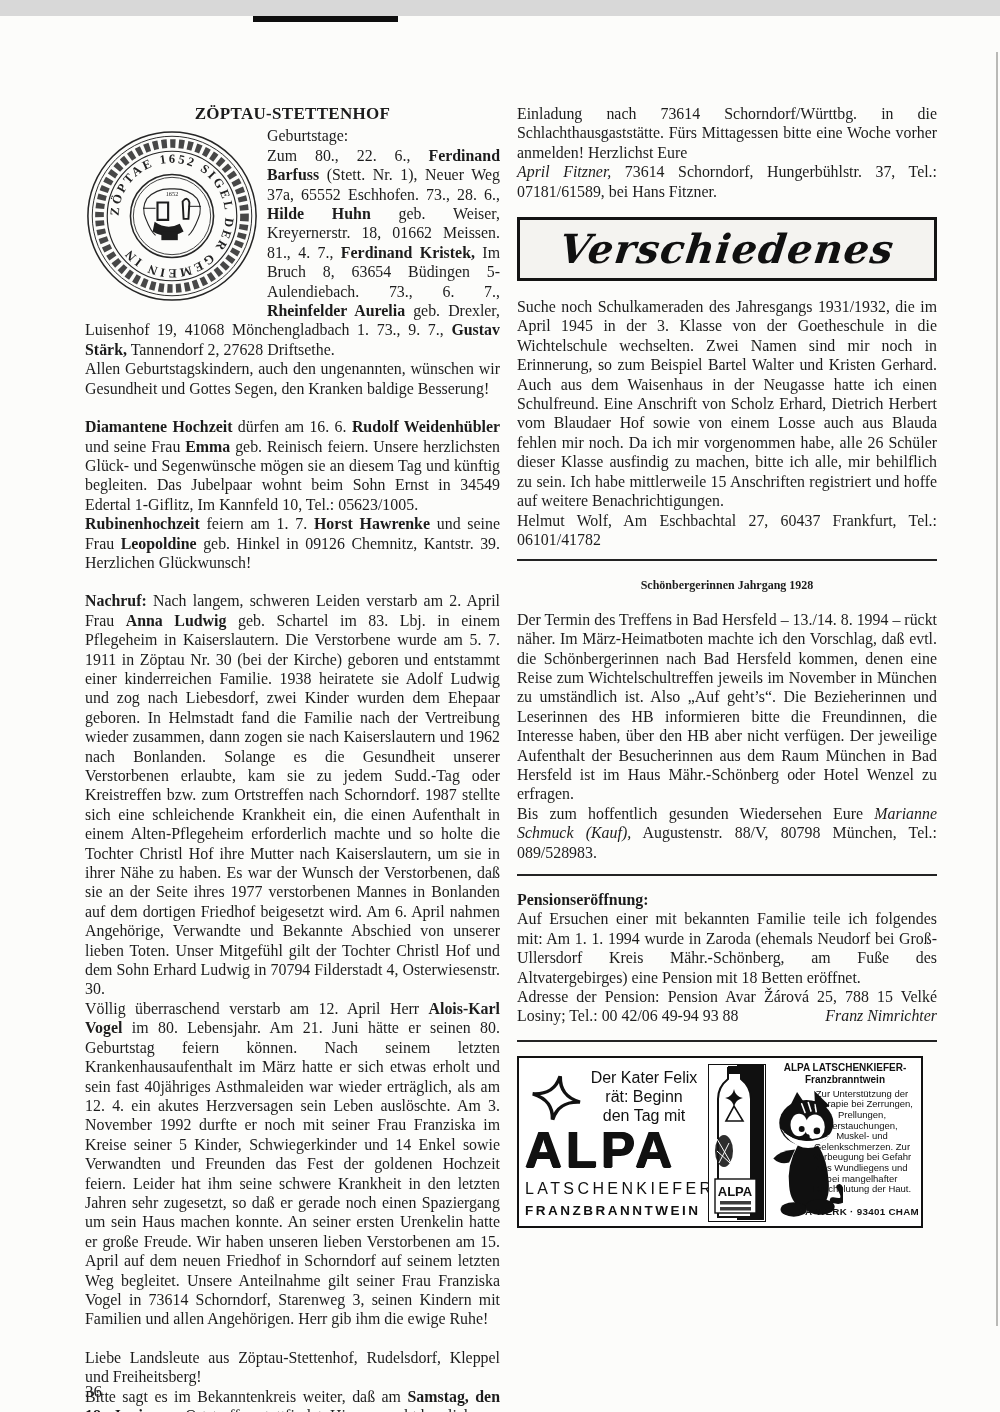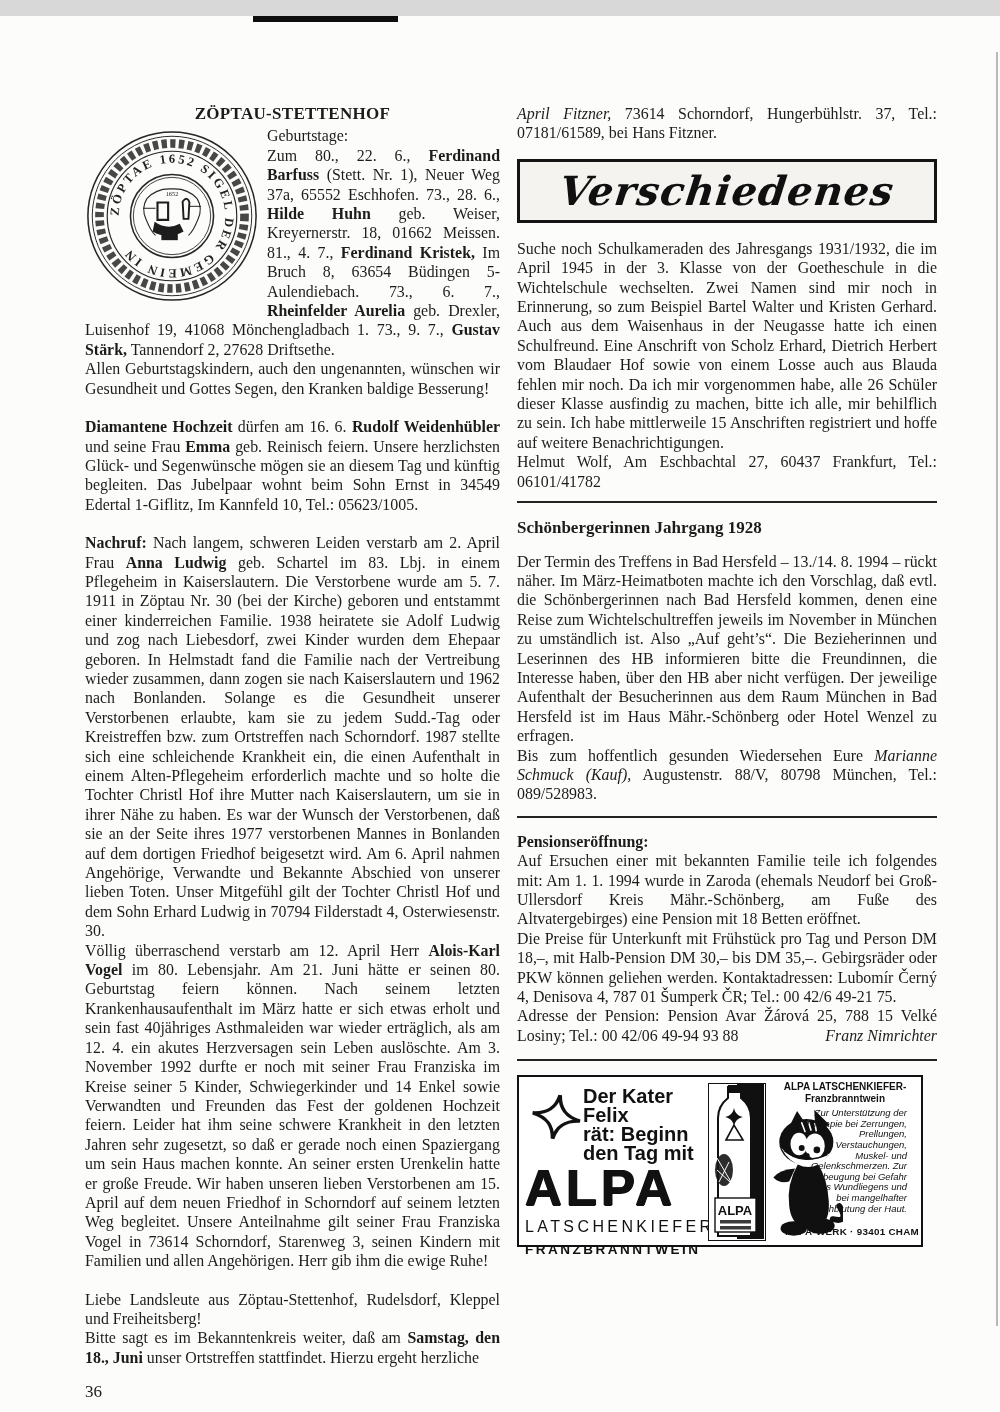--- a/index.html
+++ b/index.html
@@ -23,45 +23,45 @@
   .banner {
     border:3px solid #141414; background:#f4f3f0; height:64px; margin:16px 0;
     display:flex; align-items:center; justify-content:center;
   }
   .banner-text {
     font-family:"DejaVu Serif", serif; font-style:italic; font-weight:bold;
     font-size:40px; transform:skewX(-7deg); letter-spacing:1px; color:#101010;
   }
 
   .rule { border:none; border-top:2px solid #232323; margin:10px 0 0; }
-  .sb-heading { font-weight:bold; font-size:17px; margin:15px 0 14px; }
+  .sb-heading { text-align:center; font-weight:bold; font-size:12px; margin:15px 0 14px; }
   .pension-heading { font-weight:bold; margin-top:14px; }
   .sig { text-align:right; font-style:italic; margin-top:-19.4px; }
 
   
   .ad {
     position:relative; margin-top:14px; width:406px; height:172px;
     border:2px solid #111; background:#fff;
     font-family:"Liberation Sans", sans-serif; color:#111;
   }
   .ad-left { position:absolute; left:6px; top:4px; width:180px; height:162px; }
   .ad-star { position:absolute; left:2px; top:12px; width:58px; height:52px; }
-  .ad-tagline { margin-left:58px; text-align:left; font-weight:bold; font-size:20px; line-height:19px; padding-top:6px; }
+  .ad-tagline { margin-left:58px; text-align:center; font-weight:normal; font-size:16px; line-height:19px; padding-top:6px; }
   .ad-brand {
     font-weight:bold; font-size:51px; line-height:46px; letter-spacing:4px; margin-top:3px;
     text-shadow:.7px 0 0 #111, -.7px 0 0 #111, 0 .5px 0 #111;
     transform:scaleY(.98); transform-origin:left top;
   }
   .ad-prod1 { font-weight:normal; font-size:16px; letter-spacing:3.4px; margin-top:5px; white-space:nowrap; }
   .ad-prod2 { font-weight:bold; font-size:13.5px; letter-spacing:2.5px; margin-top:3px; white-space:nowrap; }
   .ad-bottle { position:absolute; left:189px; top:6px; width:58px; height:158px; border:1.5px solid #111; background:#fff; }
   .ad-right { position:absolute; left:252px; top:4px; width:148px; height:162px; }
   .ad-rheader { text-align:center; font-weight:bold; font-size:10px; line-height:12px; }
   .ad-cat { position:absolute; left:-4px; top:26px; width:76px; height:132px; }
-  .ad-body { position:absolute; right:12px; top:27px; width:106px; text-align:right; font-style:italic; font-size:9.5px; line-height:10.6px; }
+  .ad-body { position:absolute; right:4px; top:27px; width:106px; text-align:center; font-size:9.5px; line-height:10.6px; }
   .ad-footer { position:absolute; right:0; bottom:2px; font-weight:bold; font-size:9.8px; letter-spacing:.3px; }
 
   .page-number { position:absolute; left:85px; top:1366px; font-size:17px; }
 </style>
 </head>
 <body>
 
 <div class="page">
   <div class="top-mark"></div>
   <div class="edge-line"></div>
@@ -92,49 +92,50 @@
         <path d="M101,75 q5,-6 7,1 l-1,17 h-5 z" fill="none" stroke="#1d1d1d" stroke-width="2"></path>
         <path d="M60,82 h13 M107,80 h13" stroke="#1d1d1d" stroke-width="1"></path>
       </svg>
     </div>
 
     <div class="para">Geburtstage:</div>
     <div class="para"><span>Zum 80., 22. 6., </span><span style="font-weight: bold;">Ferdinand Barfuss</span><span> (Stett. Nr. 1), Neuer Weg 37a, 65552 Eschhofen. 73., 28. 6., </span><span style="font-weight: bold;">Hilde Huhn</span><span> geb. Weiser, Kreyernerstr. 18, 01662 Meissen. 81., 4. 7., </span><span style="font-weight: bold;">Ferdinand Kristek,</span><span> Im Bruch 8, 63654 Büdingen 5-Aulendiebach. 73., 6. 7., </span><span style="font-weight: bold;">Rheinfelder Aurelia</span><span> geb. Drexler, Luisenhof 19, 41068 Mönchengladbach 1. 73., 9. 7., </span><span style="font-weight: bold;">Gustav Stärk,</span><span> Tannendorf 2, 27628 Driftsethe.</span></div>
     <div class="para">Allen Geburtstagskindern, auch den ungenannten, wünschen wir Gesundheit und Gottes Segen, den Kranken baldige Besserung!</div>
 
     <div class="para mt"><span style="font-weight: bold;">Diamantene Hochzeit</span><span> dürfen am 16. 6. </span><span style="font-weight: bold;">Rudolf Weidenhübler</span><span> und seine Frau </span><span style="font-weight: bold;">Emma</span><span> geb. Reinisch feiern. Unsere herzlichsten Glück- und Segenwünsche mögen sie an diesem Tag und künftig begleiten. Das Jubelpaar wohnt beim Sohn Ernst in 34549 Edertal 1-Giflitz, Im Kannfeld 10, Tel.: 05623/1005.</span></div>
+    <div class="para"><span style="font-weight: bold;">Rubinenhochzeit</span><span> feiern am 1. 7. </span><span style="font-weight: bold;">Horst Hawrenke</span><span> und seine Frau </span><span style="font-weight: bold;">Leopoldine</span><span> geb. Hinkel in 09126 Chemnitz, Kantstr. 39. Herzlichen Glückwunsch!</span></div>
 
     <div class="para mt"><span style="font-weight: bold;">Nachruf:</span><span> Nach langem, schweren Leiden verstarb am 2. April Frau </span><span style="font-weight: bold;">Anna Ludwig</span><span> geb. Schartel im 83. Lbj. in einem Pflegeheim in Kaiserslautern. Die Verstorbene wurde am 5. 7. 1911 in Zöptau Nr. 30 (bei der Kirche) geboren und entstammt einer kinderreichen Familie. 1938 heiratete sie Adolf Ludwig und zog nach Liebesdorf, zwei Kinder wurden dem Ehepaar geboren. In Helmstadt fand die Familie nach der Vertreibung wieder zusammen, dann zogen sie nach Kaiserslautern und 1962 nach Bonlanden. Solange es die Gesundheit unserer Verstorbenen erlaubte, kam sie zu jedem Sudd.-Tag oder Kreistreffen bzw. zum Ortstreffen nach Schorndorf. 1987 stellte sich eine schleichende Krankheit ein, die einen Aufenthalt in einem Alten-Pflegeheim erforderlich machte und so holte die Tochter Christl Hof ihre Mutter nach Kaiserslautern, um sie in ihrer Nähe zu haben. Es war der Wunsch der Verstorbenen, daß sie an der Seite ihres 1977 verstorbenen Mannes in Bonlanden auf dem dortigen Friedhof beigesetzt wird. Am 6. April nahmen Angehörige, Verwandte und Bekannte Abschied von unserer lieben Toten. Unser Mitgefühl gilt der Tochter Christl Hof und dem Sohn Erhard Ludwig in 70794 Filderstadt 4, Osterwiesenstr. 30.</span></div>
     <div class="para"><span>Völlig überraschend verstarb am 12. April Herr </span><span style="font-weight: bold;">Alois-Karl Vogel</span><span> im 80. Lebensjahr. Am 21. Juni hätte er seinen 80. Geburtstag feiern können. Nach seinem letzten Krankenhausaufenthalt im März hatte er sich etwas erholt und sein fast 40jähriges Asthmaleiden war wieder erträglich, als am 12. 4. ein akutes Herzversagen sein Leben auslöschte. Am 3. November 1992 durfte er noch mit seiner Frau Franziska im Kreise seiner 5 Kinder, Schwiegerkinder und 14 Enkel sowie Verwandten und Freunden das Fest der goldenen Hochzeit feiern. Leider hat ihm seine schwere Krankheit in den letzten Jahren sehr zugesetzt, so daß er gerade noch einen Spaziergang um sein Haus machen konnte. An seiner ersten Urenkelin hatte er große Freude. Wir haben unseren lieben Verstorbenen am 15. April auf dem neuen Friedhof in Schorndorf auf seinem letzten Weg begleitet. Unsere Anteilnahme gilt seiner Frau Franziska Vogel in 73614 Schorndorf, Starenweg 3, seinen Kindern mit Familien und allen Angehörigen. Herr gib ihm die ewige Ruhe!</span></div>
 
     <div class="para mt">Liebe Landsleute aus Zöptau-Stettenhof, Rudelsdorf, Kleppel und Freiheitsberg!</div>
     <div class="para"><span>Bitte sagt es im Bekanntenkreis weiter, daß am </span><span style="font-weight: bold;">Samstag, den 18., Juni</span><span> unser Ortstreffen stattfindet. Hierzu ergeht herzliche</span></div>
   </div>
 
   <div class="col col-right">
+    <div class="para">Einladung nach 73614 Schorndorf/Württbg. in die Schlachthausgaststätte. Fürs Mittagessen bitte eine Woche vorher anmelden! Herzlichst Eure</div>
     <div class="para"><span style="font-style: italic;">April Fitzner,</span><span> 73614 Schorndorf, Hungerbühlstr. 37, Tel.: 07181/61589, bei Hans Fitzner.</span></div>
 
     <div class="banner">
       <span class="banner-text">Verschiedenes</span>
     </div>
 
     <div class="para">Suche noch Schulkameraden des Jahresgangs 1931/1932, die im April 1945 in der 3. Klasse von der Goetheschule in die Wichtelschule wechselten. Zwei Namen sind mir noch in Erinnerung, so zum Beispiel Bartel Walter und Kristen Gerhard. Auch aus dem Waisenhaus in der Neugasse hatte ich einen Schulfreund. Eine Anschrift von Scholz Erhard, Dietrich Herbert vom Blaudaer Hof sowie von einem Losse auch aus Blauda fehlen mir noch. Da ich mir vorgenommen habe, alle 26 Schüler dieser Klasse ausfindig zu machen, bitte ich alle, mir behilflich zu sein. Ich habe mittlerweile 15 Anschriften registriert und hoffe auf weitere Benachrichtigungen.</div>
     <div class="para"><span style="">Helmut Wolf,</span><span> Am Eschbachtal 27, 60437 Frankfurt, Tel.: 06101/41782</span></div>
 
     <hr class="rule">
 
     <div class="sb-heading">Schönbergerinnen Jahrgang 1928</div>
     <div class="para">Der Termin des Treffens in Bad Hersfeld – 13./14. 8. 1994 – rückt näher. Im März-Heimatboten machte ich den Vorschlag, daß evtl. die Schönbergerinnen nach Bad Hersfeld kommen, denen eine Reise zum Wichtelschultreffen jeweils im November in München zu umständlich ist. Also „Auf geht’s“. Die Bezieherinnen und Leserinnen des HB informieren bitte die Freundinnen, die Interesse haben, über den HB aber nicht verfügen. Der jeweilige Aufenthalt der Besucherinnen aus dem Raum München in Bad Hersfeld ist im Haus Mähr.-Schönberg oder Hotel Wenzel zu erfragen.</div>
     <div class="para"><span>Bis zum hoffentlich gesunden Wiedersehen Eure </span><span style="font-style: italic;">Marianne Schmuck (Kauf),</span><span> Augustenstr. 88/V, 80798 München, Tel.: 089/528983.</span></div>
 
     <hr class="rule" style="margin-top:12px">
 
     <div class="pension-heading">Pensionseröffnung:</div>
     <div class="para">Auf Ersuchen einer mit bekannten Familie teile ich folgendes mit: Am 1. 1. 1994 wurde in Zaroda (ehemals Neudorf bei Groß-Ullersdorf Kreis Mähr.-Schönberg, am Fuße des Altvatergebirges) eine Pension mit 18 Betten eröffnet.</div>
-    <div class="para">Die Preise für Unterkunft mit Frühstück pro Tag und Person DM 18,–, mit Halb-Pension DM 30,– bis DM 35,–. Gebirgsräder oder PKW können geliehen werden. Kontaktadressen: Lubomír Černý 4, Denisova 4, 787 01 Šumperk ČR; Tel.: 00 42/6 49-21 75.</div>
     <div class="para">Adresse der Pension: Pension Avar Žárová 25, 788 15 Velké Losiny; Tel.: 00 42/06 49-94 93 88</div>
     <div class="sig">Franz Nimrichter</div>
 
     <hr class="rule" style="margin-top:14px">
 
     <div class="ad">
       <div class="ad-left">
         <div class="ad-star">
           <svg viewBox="0 0 100 100" width="58" height="52">
             <path d="M50,4 C54,32 68,46 96,50 C68,54 54,68 50,96 C46,68 32,54 4,50 C32,46 46,32 50,4 Z" fill="#fff" stroke="#111" stroke-width="7" transform="rotate(10 50 50) scale(1 0.92)"></path>

